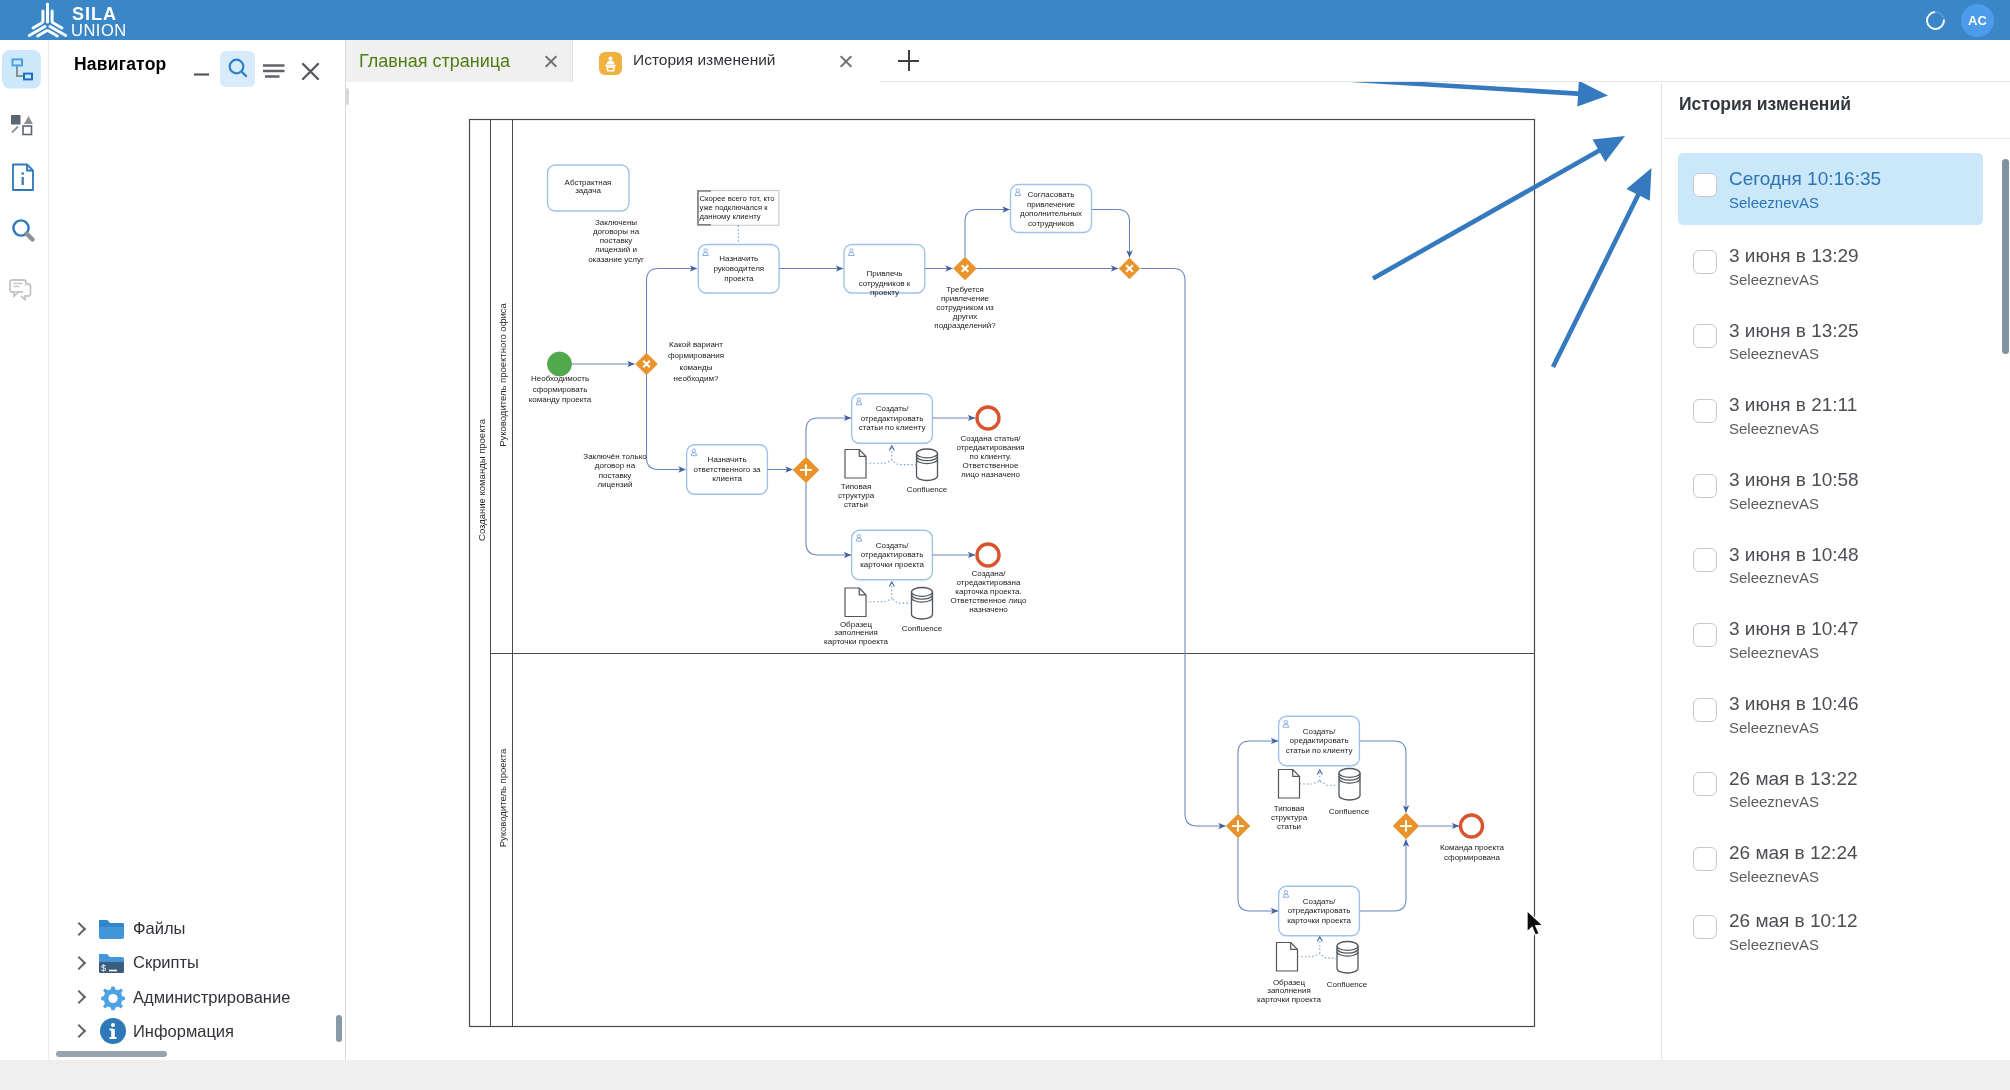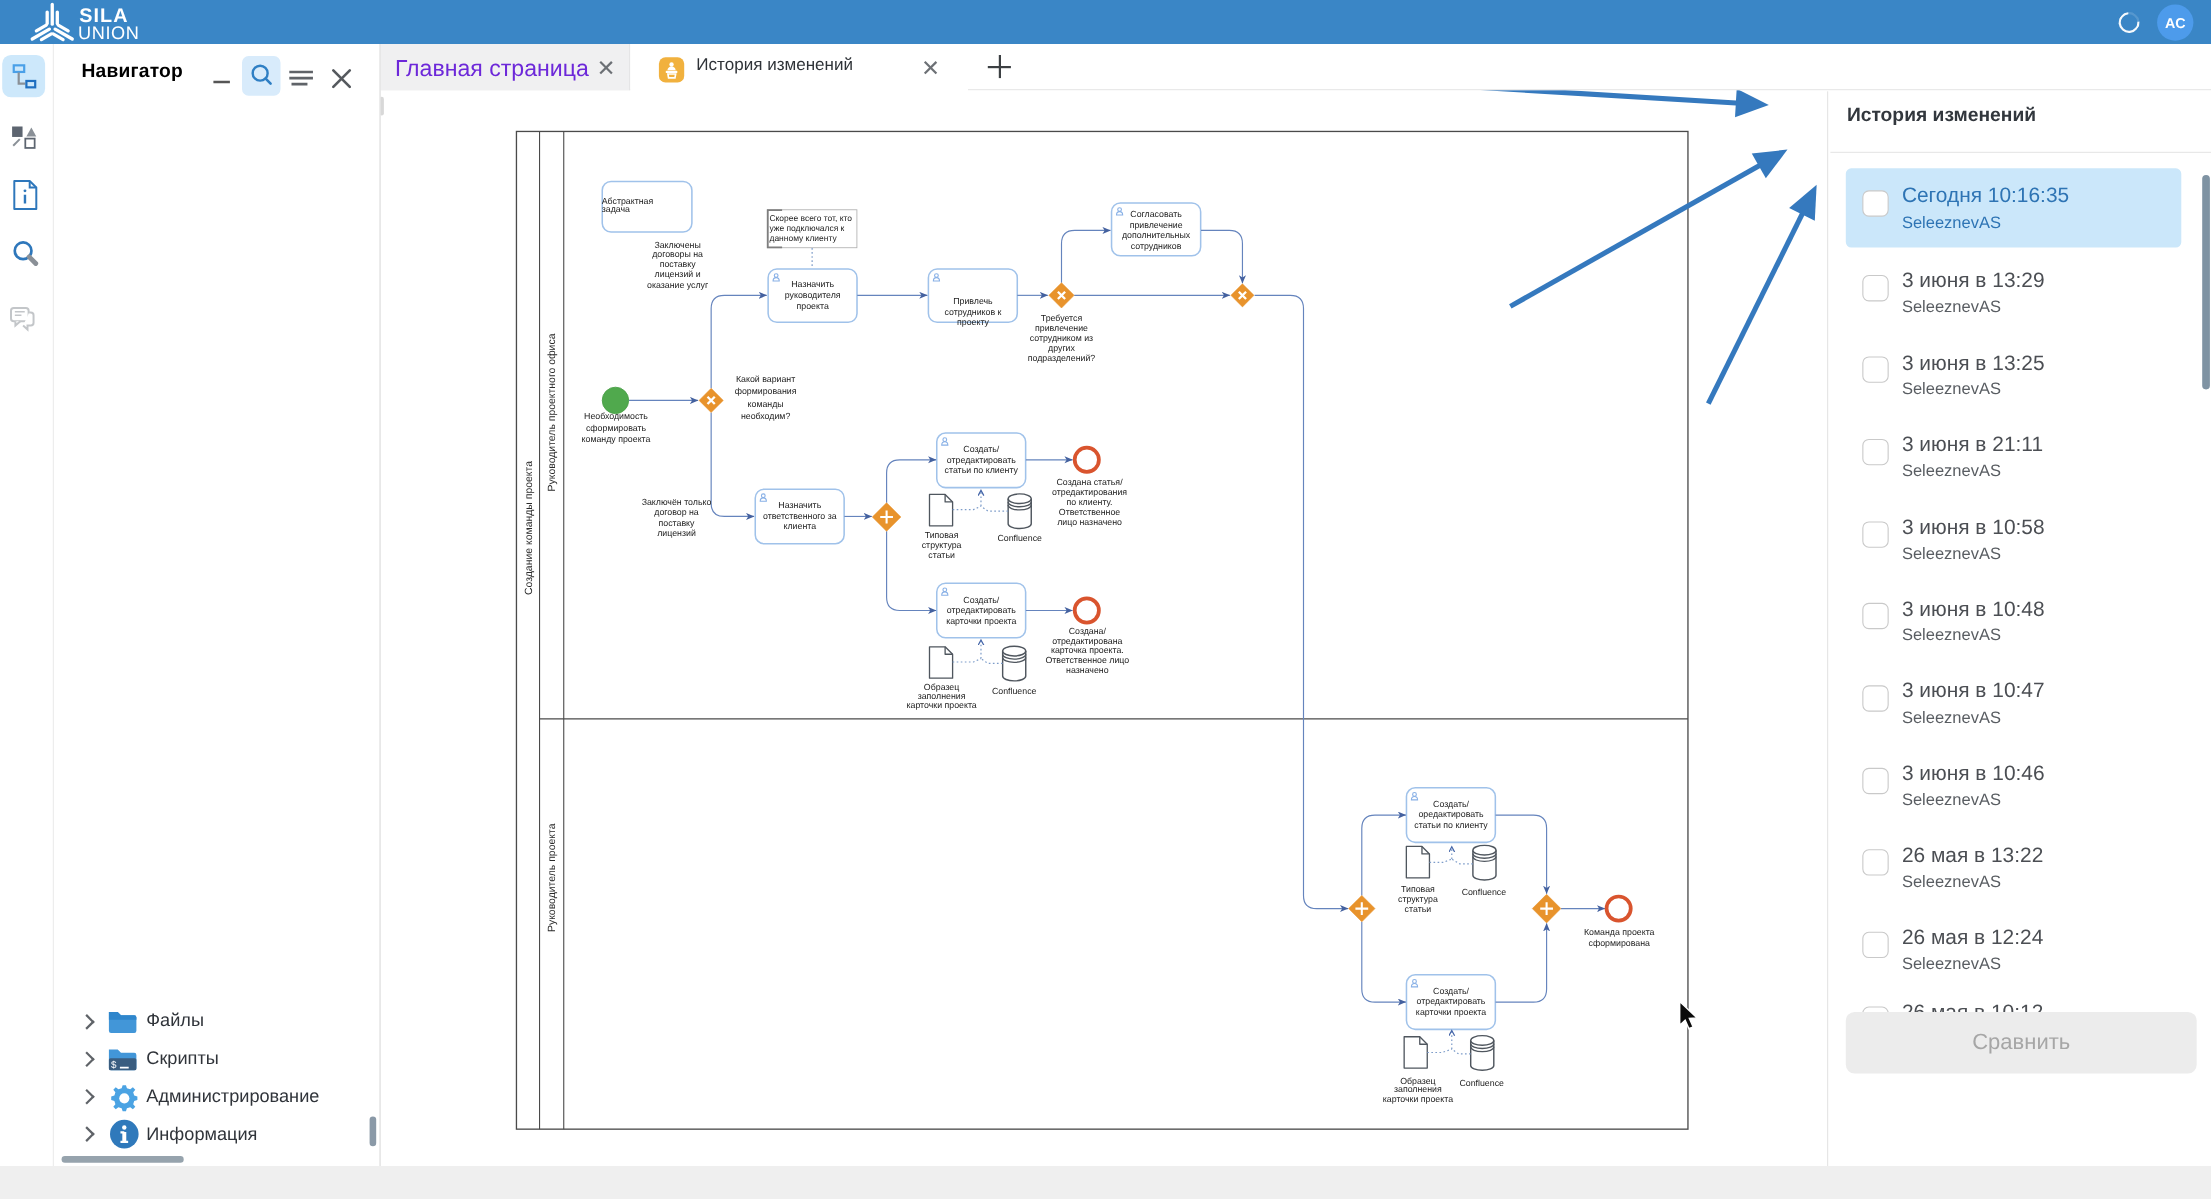--- a/index.html
+++ b/index.html
@@ -13,21 +13,21 @@
 .nav { position:absolute; left:50px; top:40px; width:296px; height:1020px; background:#fff; border-right:1px solid #d9d9d9; z-index:12; }
 .nav-title { position:absolute; left:24px; top:14px; font-size:17.5px; font-weight:bold; color:#000000; letter-spacing:0.2px; }
 .srch { position:absolute; left:170px; top:11px; width:35px; height:36px; background:#d8ebfb; border-radius:6px; }
 .tree { position:absolute; left:0; top:0; width:100%; }
 .ti { position:absolute; left:83px; font-size:16.5px; color:#30343a; }
 .chev { position:absolute; left:24px; width:10px; height:10px; border-right:2px solid #5f6368; border-top:2px solid #5f6368; transform:rotate(45deg); }
 .vsb { position:absolute; left:285.5px; top:975px; width:6.5px; height:27px; background:#8a99a7; border-radius:3px; }
 .hsb { position:absolute; left:6px; top:1010.5px; width:111px; height:6px; background:#96a3ad; border-radius:3px; }
 .tabbar { position:absolute; left:346px; top:40px; width:1664px; height:42px; background:#fff; border-bottom:1px solid #e7e7e7; z-index:11; }
 .tab1 { position:absolute; left:0; top:0; width:227px; height:42px; background:#f0f0f1; border-right:1px solid #e3e3e3; }
-.tab1 span { position:absolute; left:13px; top:11px; font-size:21px; color:#6d28d9; }
+.tab1 span { position:absolute; left:13px; top:11px; font-size:18px; color:#4d7c0f; }
 .tab2 { position:absolute; left:227px; top:0; width:307px; height:43px; background:#fff; }
 .tab2 span { position:absolute; left:60px; top:11px; font-size:15.5px; color:#2f3338; }
 .ticon { position:absolute; left:26px; top:12px; width:23px; height:23px; border-radius:6px; background:#f1b13e; }
 .xx { position:absolute; width:15px; height:15px; }
 .xx:before, .xx:after { content:""; position:absolute; left:7px; top:0; width:1.8px; height:15px; background:#6c7075; }
 .xx:before { transform:rotate(45deg); }
 .xx:after { transform:rotate(-45deg); }
 .plus { position:absolute; left:552px; top:10px; width:21px; height:21px; }
 .plus:before { content:""; position:absolute; left:9.7px; top:0; width:2px; height:21px; background:#3c4043; }
 .plus:after { content:""; position:absolute; left:0; top:9.7px; width:21px; height:2px; background:#3c4043; }
@@ -156,21 +156,21 @@
     <path d="M1337,958.1 L1326,958.1 L1319.8,953.8" fill="none" stroke="#7d9cc9" stroke-width="1.1" stroke-dasharray="1.5,2.2"></path>
     <path d="M1319.8,953.8 V937" fill="none" stroke="#7d9cc9" stroke-width="1.1" stroke-dasharray="1.5,2.2" marker-end="url(#arrs)"></path>
     <path d="M1346,79.5 L1582.0,93.9" stroke="#3579be" stroke-width="4.6" fill="none"></path>
     <path d="M1608,95.5 L1577.3,106.6 L1578.8,80.7 Z" fill="#3579be"></path>
     <path d="M1373,278.5 L1602.4,148.8" stroke="#3579be" stroke-width="4.6" fill="none"></path>
     <path d="M1625,136 L1605.3,162.1 L1592.5,139.5 Z" fill="#3579be"></path>
     <path d="M1553,367 L1640.0,191.3" stroke="#3579be" stroke-width="4.6" fill="none"></path>
     <path d="M1651.5,168 L1649.8,200.7 L1626.5,189.1 Z" fill="#3579be"></path>
     <path d="M1527,910.5 l0,21.5 l5,-4.6 l3.4,7.8 l3.8,-1.7 l-3.4,-7.6 l7,-0.5 z" fill="#0b0b0b" stroke="#fff" stroke-width="1.3"></path>
   </svg>
-<div class="dl" style="left:547px;top:178.5px;width:82px;text-align:left;">Абстрактная<br>задача</div>
+<div class="dl" style="left:547px;top:178.5px;width:82px;text-align:center;">Абстрактная<br>задача</div>
 <div class="dl dla" style="left:699.5px;top:193.8px;width:84px;text-align:left;">Скорее всего тот, кто<br>уже подключался к<br>данному клиенту</div>
 <div class="dl" style="left:698.3px;top:254.4px;width:81px;text-align:center;line-height:9.6px">Назначить<br>руководителя<br>проекта</div>
 <div class="dl" style="left:844px;top:269px;width:81px;text-align:center;line-height:9.6px">Привлечь<br>сотрудников к<br>проекту</div>
 <div class="dl" style="left:1010.5px;top:190.3px;width:81px;text-align:center;line-height:9.55px">Согласовать<br>привлечение<br>дополнительных<br>сотрудников</div>
 <div class="dl" style="left:585px;top:218px;width:62px;text-align:center;line-height:9.15px">Заключены<br>договоры на<br>поставку<br>лицензий и<br>оказание услуг</div>
 <div class="dl" style="left:524px;top:373.8px;width:72px;text-align:center;line-height:10.75px">Необходимость<br>сформировать<br>команду проекта</div>
 <div class="dl" style="left:662px;top:338.9px;width:68px;text-align:center;line-height:11.4px">Какой вариант<br>формирования<br>команды<br>необходим?</div>
 <div class="dl" style="left:930px;top:284.5px;width:70px;text-align:center;line-height:9.1px">Требуется<br>привлечение<br>сотрудником из<br>других<br>подразделений?</div>
 <div class="dl" style="left:581px;top:452.4px;width:68px;text-align:center;line-height:9.1px">Заключён только<br>договор на<br>поставку<br>лицензий</div>
 <div class="dl" style="left:682.6px;top:455.1px;width:89px;text-align:center;line-height:9.6px">Назначить<br>ответственного за<br>клиента</div>
@@ -345,16 +345,15 @@
     <div class="su g" style="top:635.5px">SeleeznevAS</div>
     <div class="cb" style="top:689.1px"></div>
     <div class="it g" style="top:684.6px">26 мая в 13:22</div>
     <div class="su g" style="top:710.1px">SeleeznevAS</div>
     <div class="cb" style="top:763.8px"></div>
     <div class="it g" style="top:759.3px">26 мая в 12:24</div>
     <div class="su g" style="top:784.8px">SeleeznevAS</div>
     <div class="cb" style="top:831.5px"></div>
     <div class="it g" style="top:827.0px">26 мая в 10:12</div>
     <div class="su g" style="top:852.5px">SeleeznevAS</div>
-  <div class="btn" style="top:837px">Сравнить</div>
   <div class="rsb"></div>
 </div>
 <div style="position:absolute;left:345px;top:88px;width:4px;height:17px;background:#d8d8d8;border-radius:2px;z-index:9"></div>
 <div class="footer"></div>
 </body></html>

